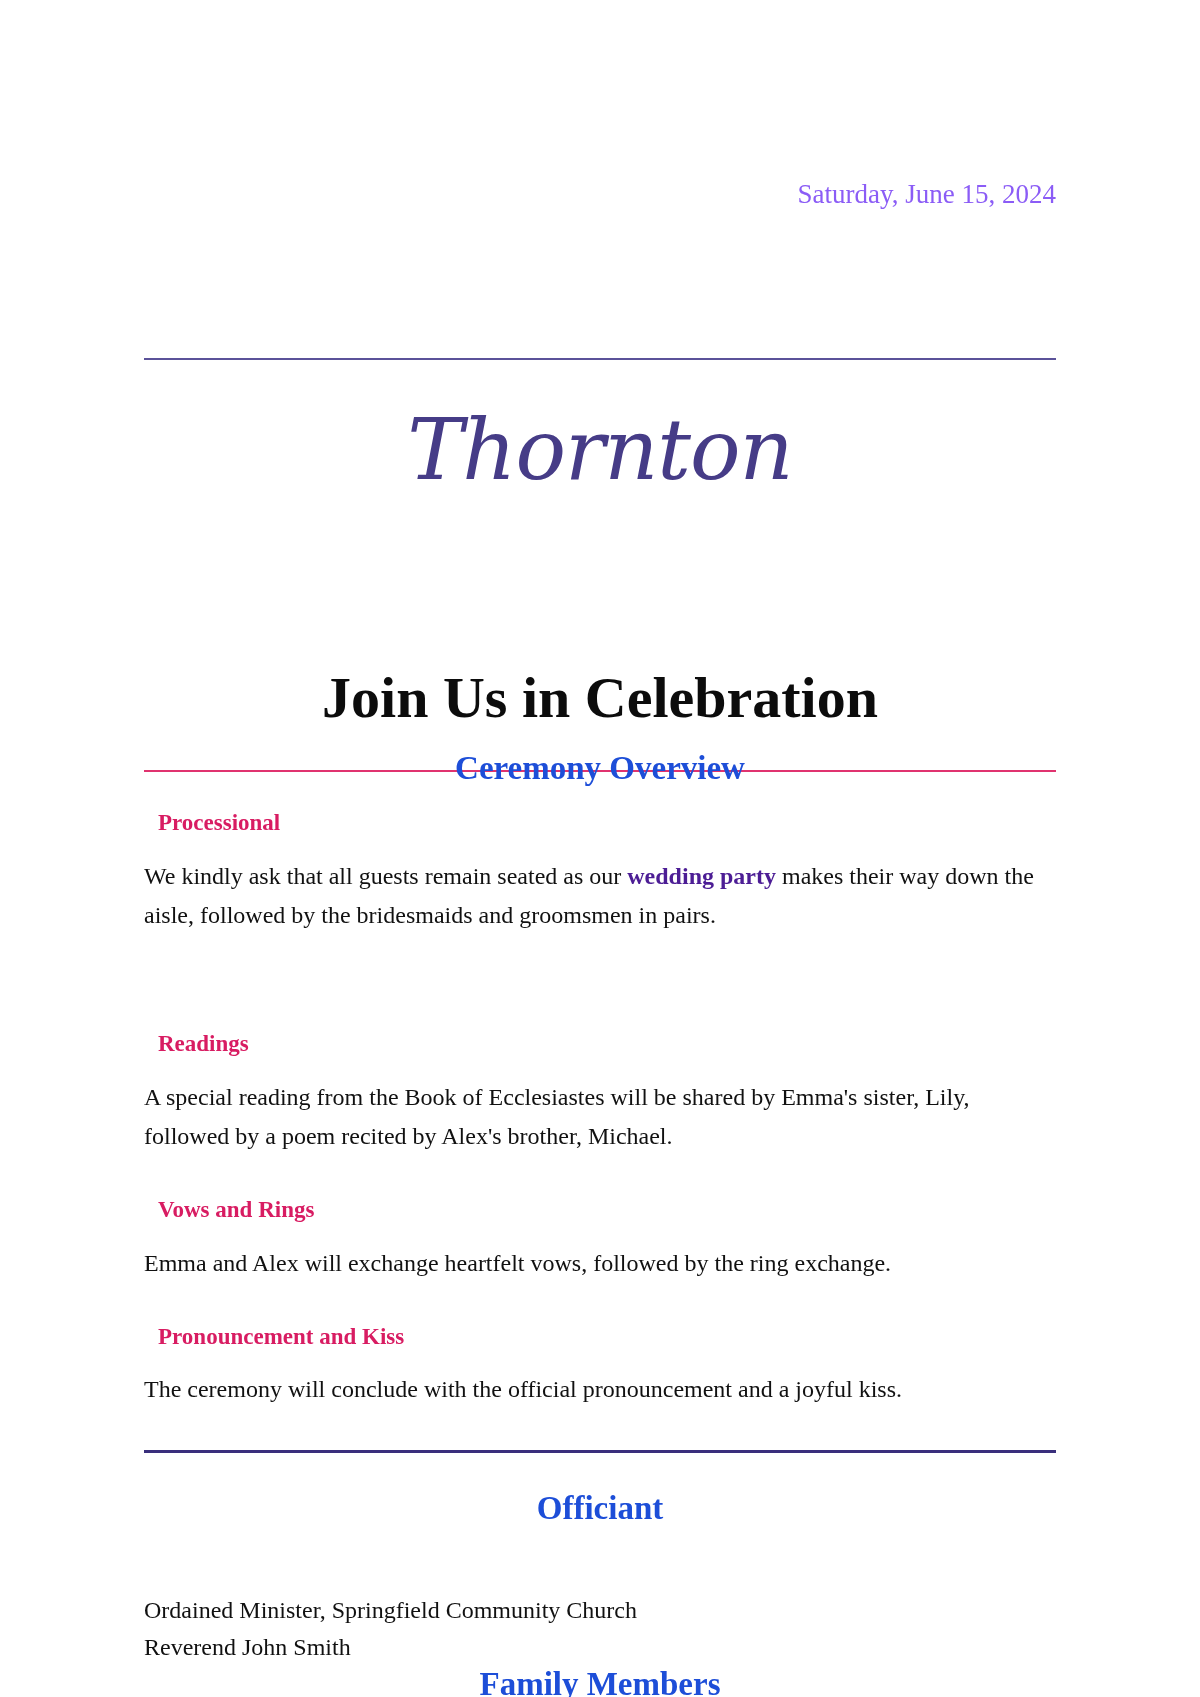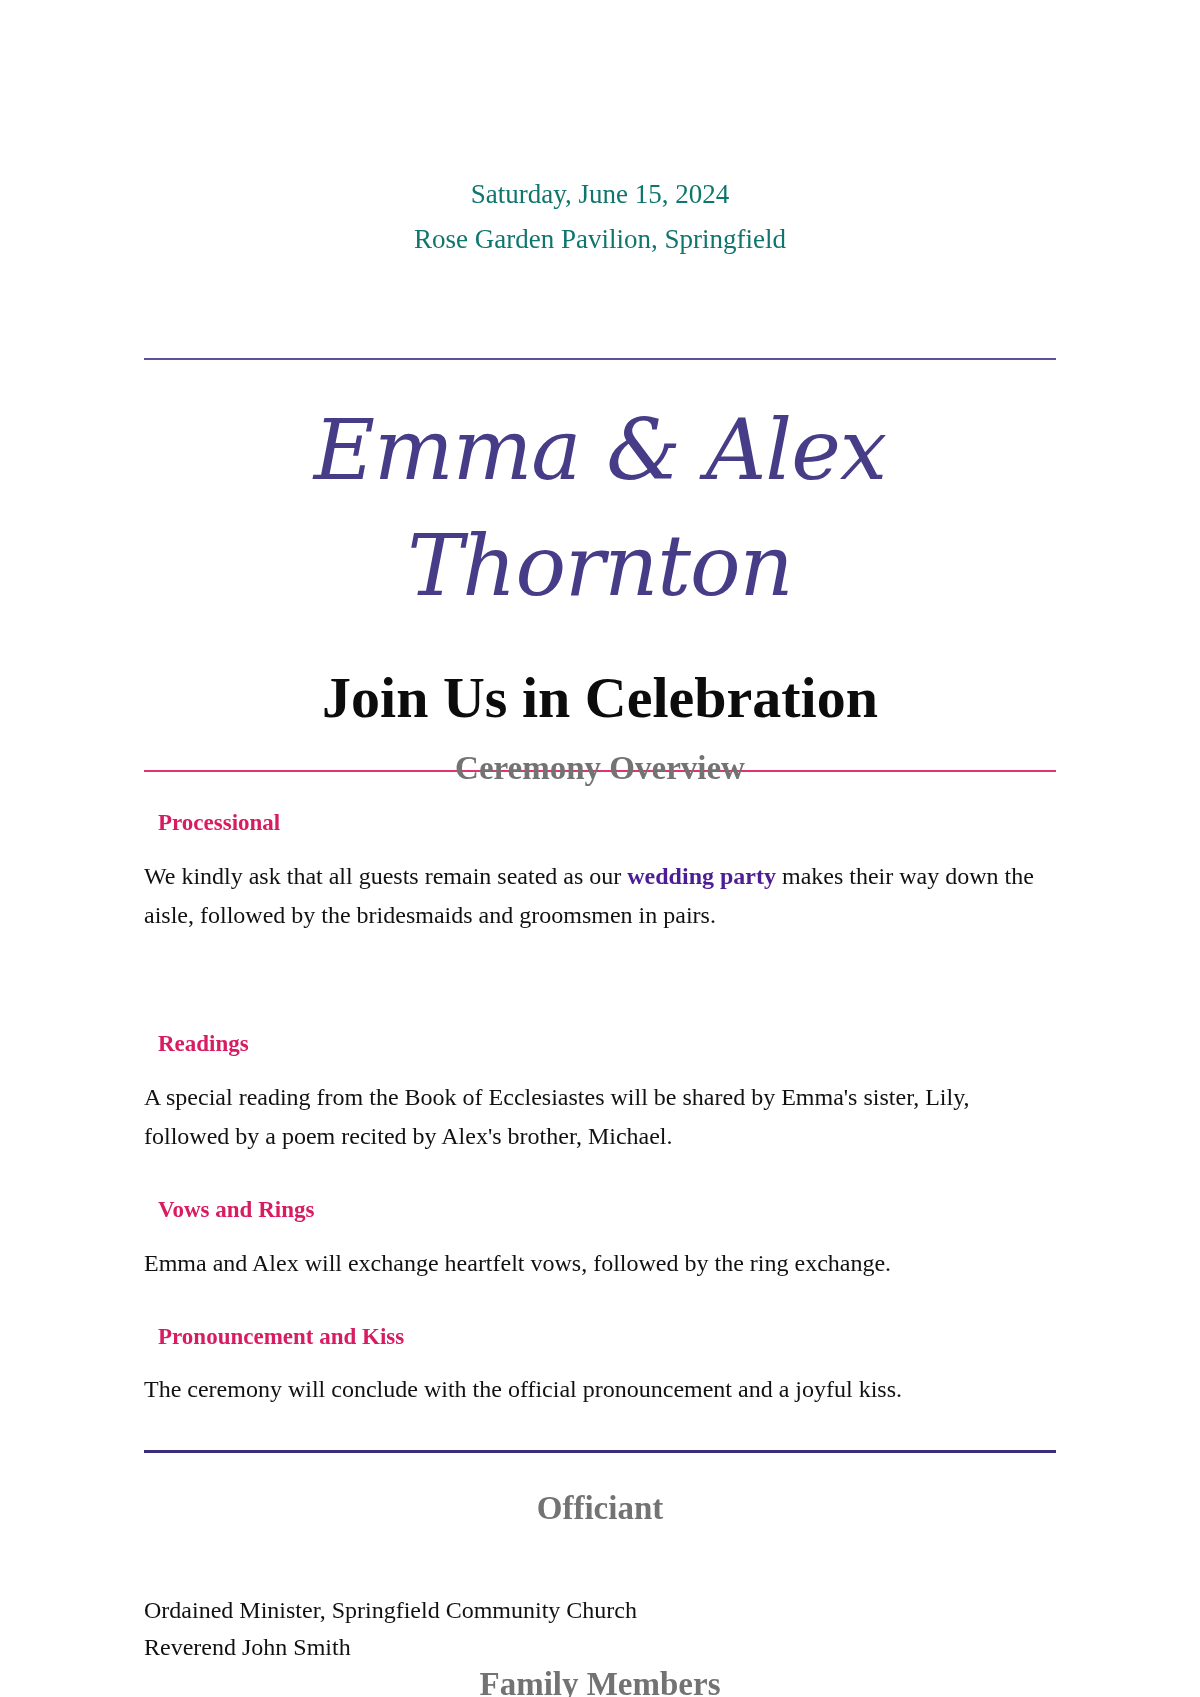--- a/index.html
+++ b/index.html
@@ -23,25 +23,25 @@
       position: absolute;
       left: 144px;
       width: 912px;
       top: 0;
     }
     .event-info {
       position: absolute;
       left: 0;
       width: 912px;
       top: 172px;
-      text-align: center;
+      text-align: right;
       font-family: "Liberation Serif", serif;
       font-size: 27px;
       line-height: 45px;
-      color: #0f766e;
+      color: #8b5cf6;
     }
     .event-info div { margin: 0; }
 
     .rule-top {
       position: absolute;
       left: 0; width: 912px;
       top: 358px;
       height: 2px;
       background: #5b5299;
     }
@@ -76,21 +76,21 @@
       background: #e0336f;
     }
     .section-title {
       position: absolute;
       left: 0; width: 912px;
       text-align: center;
       font-family: "Liberation Serif", serif;
       font-weight: bold;
       font-size: 33px;
       line-height: 40px;
-      color: #737373;
+      color: #1d4ed8;
     }
     .sub-head {
       position: absolute;
       left: 14px;
       font-family: "Liberation Serif", serif;
       font-weight: bold;
       font-size: 23px;
       line-height: 30px;
       color: #d81c62;
     }
@@ -116,27 +116,25 @@
     }
   </style>
 </head>
 <body>
 
 <div class="page">
   <div class="content">
 
     <div class="event-info">
       <div>Saturday, June 15, 2024</div>
-      <div>Rose Garden Pavilion, Springfield</div>
     </div>
 
     <div class="rule-top"></div>
 
     <div class="couple-name">
-      <div>Emma &amp; Alex</div>
       <div>Thornton</div>
     </div>
 
     <div class="main-title">Join Us in Celebration</div>
 
     <div class="rule-pink"></div>
 
     <div class="section-title" style="top:748px;">Ceremony Overview</div>
 
     <div class="sub-head" style="top:808px;">Processional</div>

